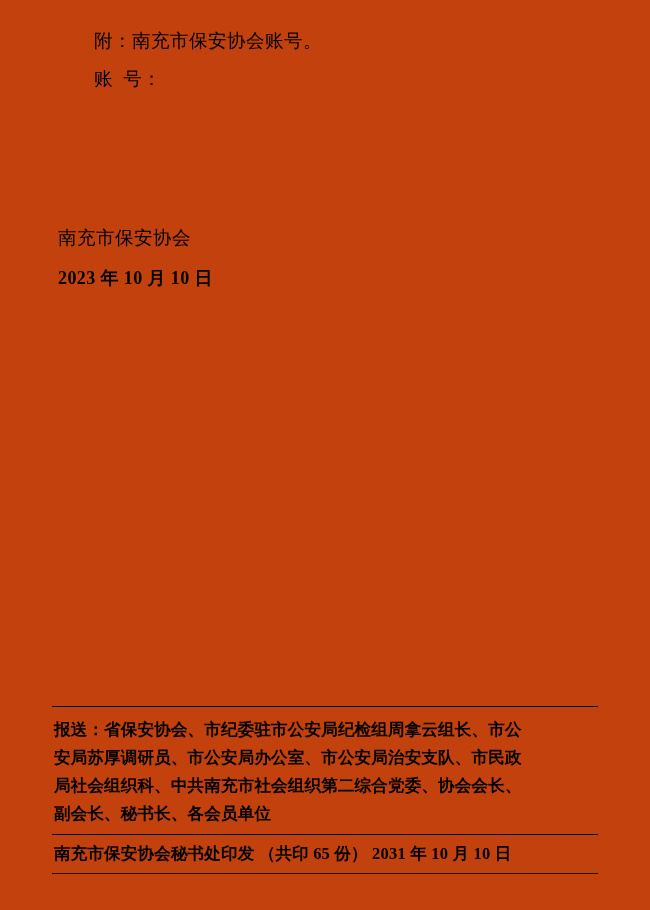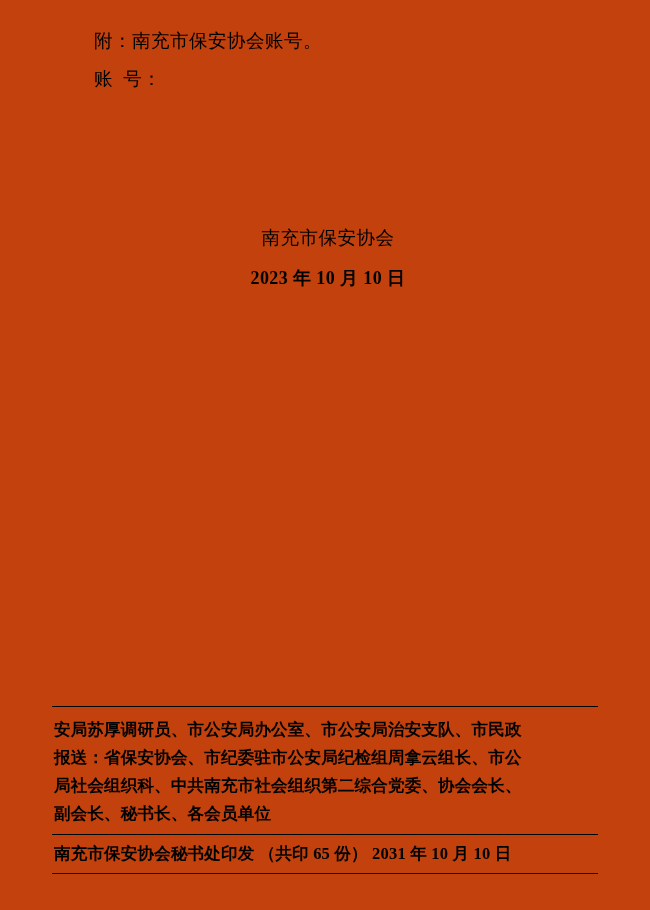--- a/index.html
+++ b/index.html
@@ -36,21 +36,21 @@
     white-space: pre;
   }
   .indent-2 {
     padding-left: 36px;
   }
   .sign-block {
     position: absolute;
     left: 58px;
     top: 218px;
     width: 540px;
-    text-align: center;
+    text-align: left;
     padding-right: 48px;
   }
   .sign-line {
     font-size: 18.5px;
     line-height: 40px;
     letter-spacing: 0.5px;
     white-space: pre;
   }
   .sign-date {
     font-size: 18px;
@@ -105,22 +105,22 @@
   </div>
 
   <div class="sign-block">
     <div class="sign-line">南充市保安协会</div>
     <div class="sign-line sign-date">2023 年 10 月 10 日</div>
   </div>
 
   <div class="footer">
     <div class="rule"></div>
     <div class="dist-block">
+      <div class="dist-line">报送：省保安协会、市纪委驻市公安局纪检组周拿云组长、市公</div>
       <div class="dist-line">安局苏厚调研员、市公安局办公室、市公安局治安支队、市民政</div>
-      <div class="dist-line">报送：省保安协会、市纪委驻市公安局纪检组周拿云组长、市公</div>
       <div class="dist-line">局社会组织科、中共南充市社会组织第二综合党委、协会会长、</div>
       <div class="dist-line">副会长、秘书长、各会员单位</div>
     </div>
     <div class="rule-thin"></div>
     <div class="issue-block">
       <div class="issue-line">南充市保安协会秘书处印发 （共印 65 份） 2031 年 10 月 10 日</div>
     </div>
     <div class="rule"></div>
   </div>
 

